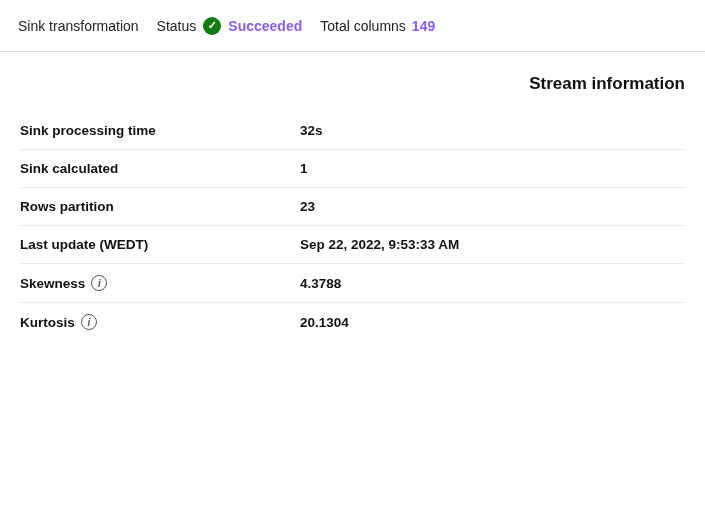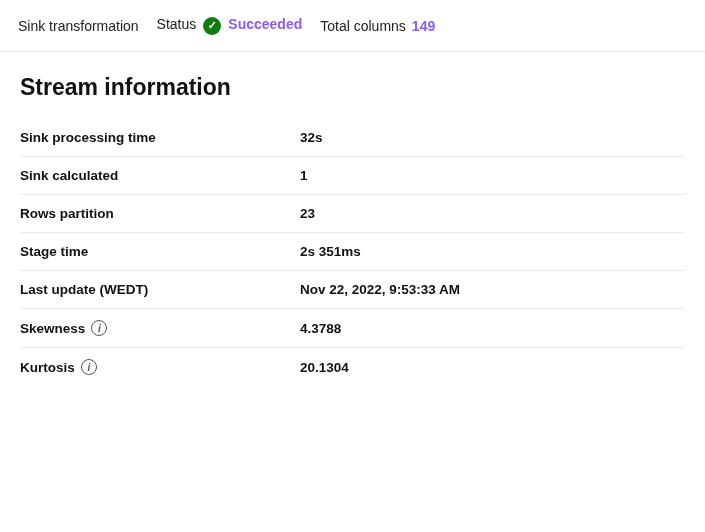--- a/index.html
+++ b/index.html
@@ -21,20 +21,21 @@
       align-items: center;
       padding: 10px 18px;
       border-bottom: 1px solid #e0e0e0;
       background: #fff;
       gap: 18px;
       min-height: 52px;
     }
 
     .top-bar-item {
       display: flex;
+      align-items: center;
       gap: 6px;
     }
 
     .top-bar-label {
       font-size: 14px;
       color: #222;
       font-weight: 400;
     }
 
     .top-bar-value {
@@ -66,24 +67,25 @@
       color: #fff;
       font-size: 11px;
       font-weight: bold;
     }
 
     .main-content {
       padding: 22px 20px;
     }
 
     .section-title {
-      font-size: 23px;
+      font-size: 17px;
       font-weight: 700;
       color: #111;
       margin-bottom: 18px;
+      text-align: right;
     }
 
     .info-label-cell {
       padding: 11px 0;
       font-size: 13.5px;
       font-weight: 600;
       color: #111;
       width: 280px;
       display: flex;
       align-items: flex-end;
@@ -162,29 +164,23 @@
         <div class="info-value-cell">1</div>
       </div>
       <div class="info-row-wrapper">
         <div class="info-label-cell">
           <span>Rows partition</span>
         </div>
         <div class="info-value-cell">23</div>
       </div>
       <div class="info-row-wrapper">
         <div class="info-label-cell">
-          <span>Stage time</span>
-        </div>
-        <div class="info-value-cell">2s 351ms</div>
-      </div>
-      <div class="info-row-wrapper">
-        <div class="info-label-cell">
           <span>Last update (WEDT)</span>
         </div>
-        <div class="info-value-cell">Nov 22, 2022, 9:53:33 AM</div>
+        <div class="info-value-cell">Sep 22, 2022, 9:53:33 AM</div>
       </div>
       <div class="info-row-wrapper">
         <div class="info-label-cell">
           <span>Skewness</span>
           <span class="info-icon">i</span>
         </div>
         <div class="info-value-cell">4.3788</div>
       </div>
       <div class="info-row-wrapper">
         <div class="info-label-cell">

